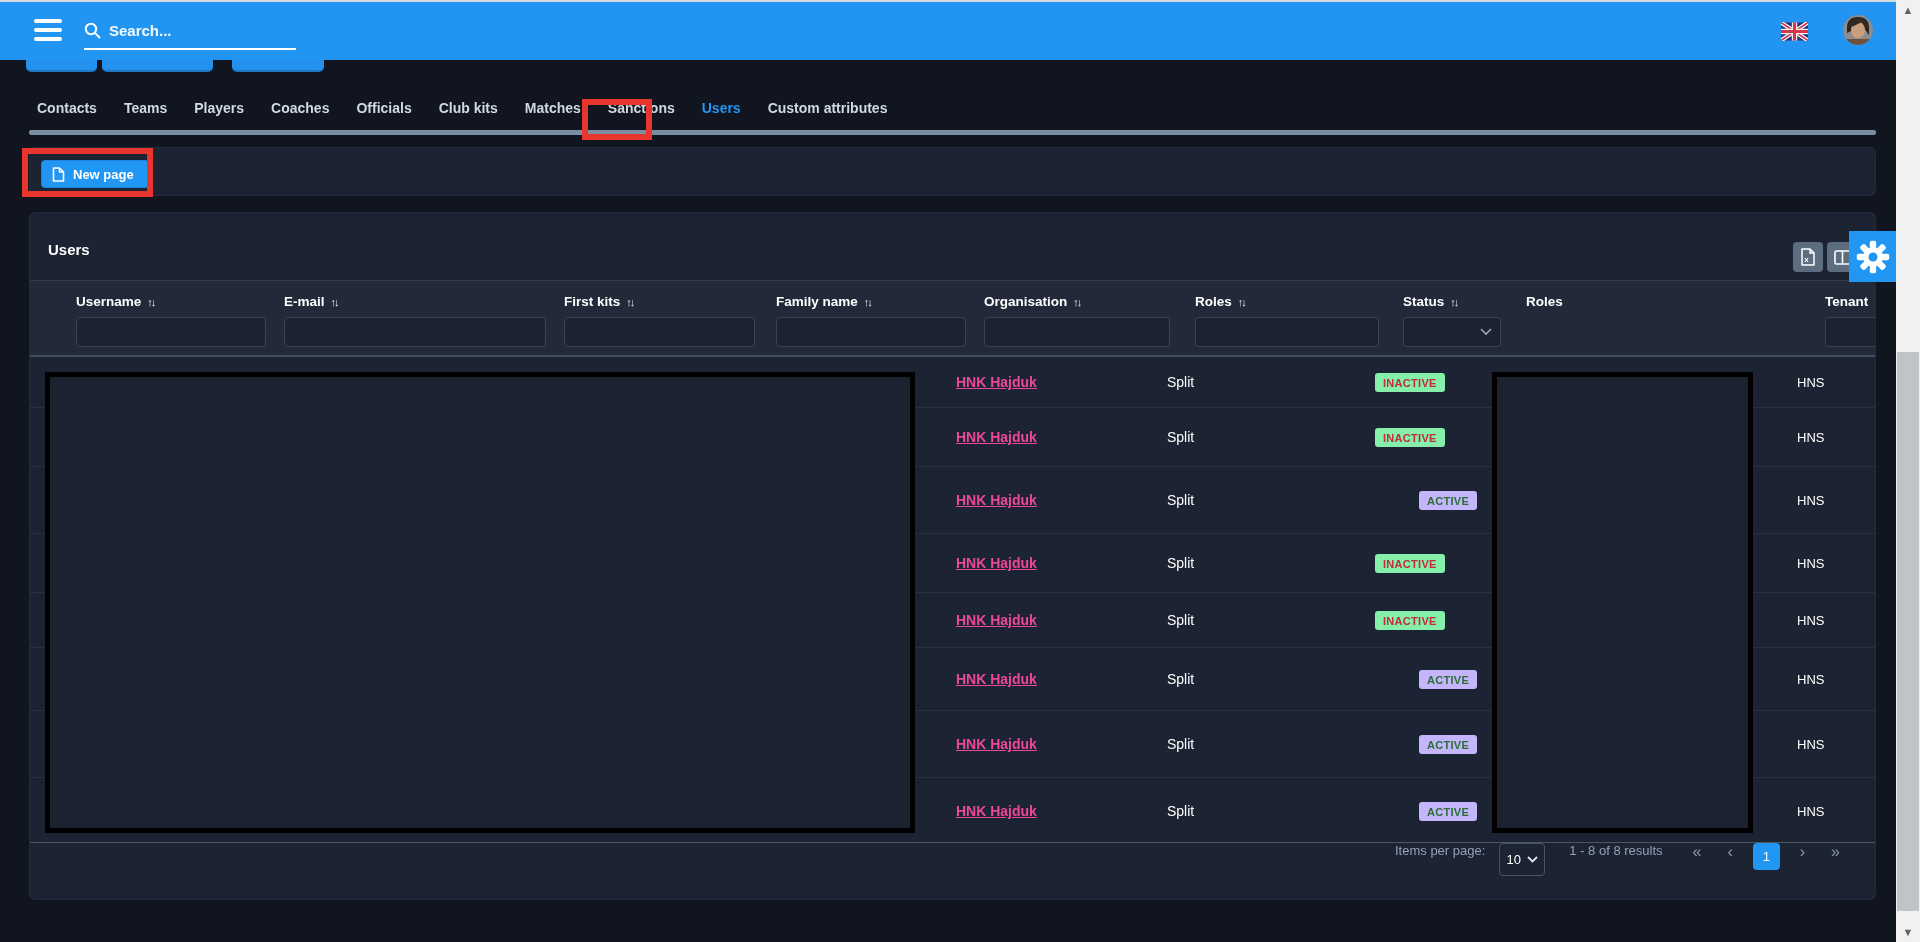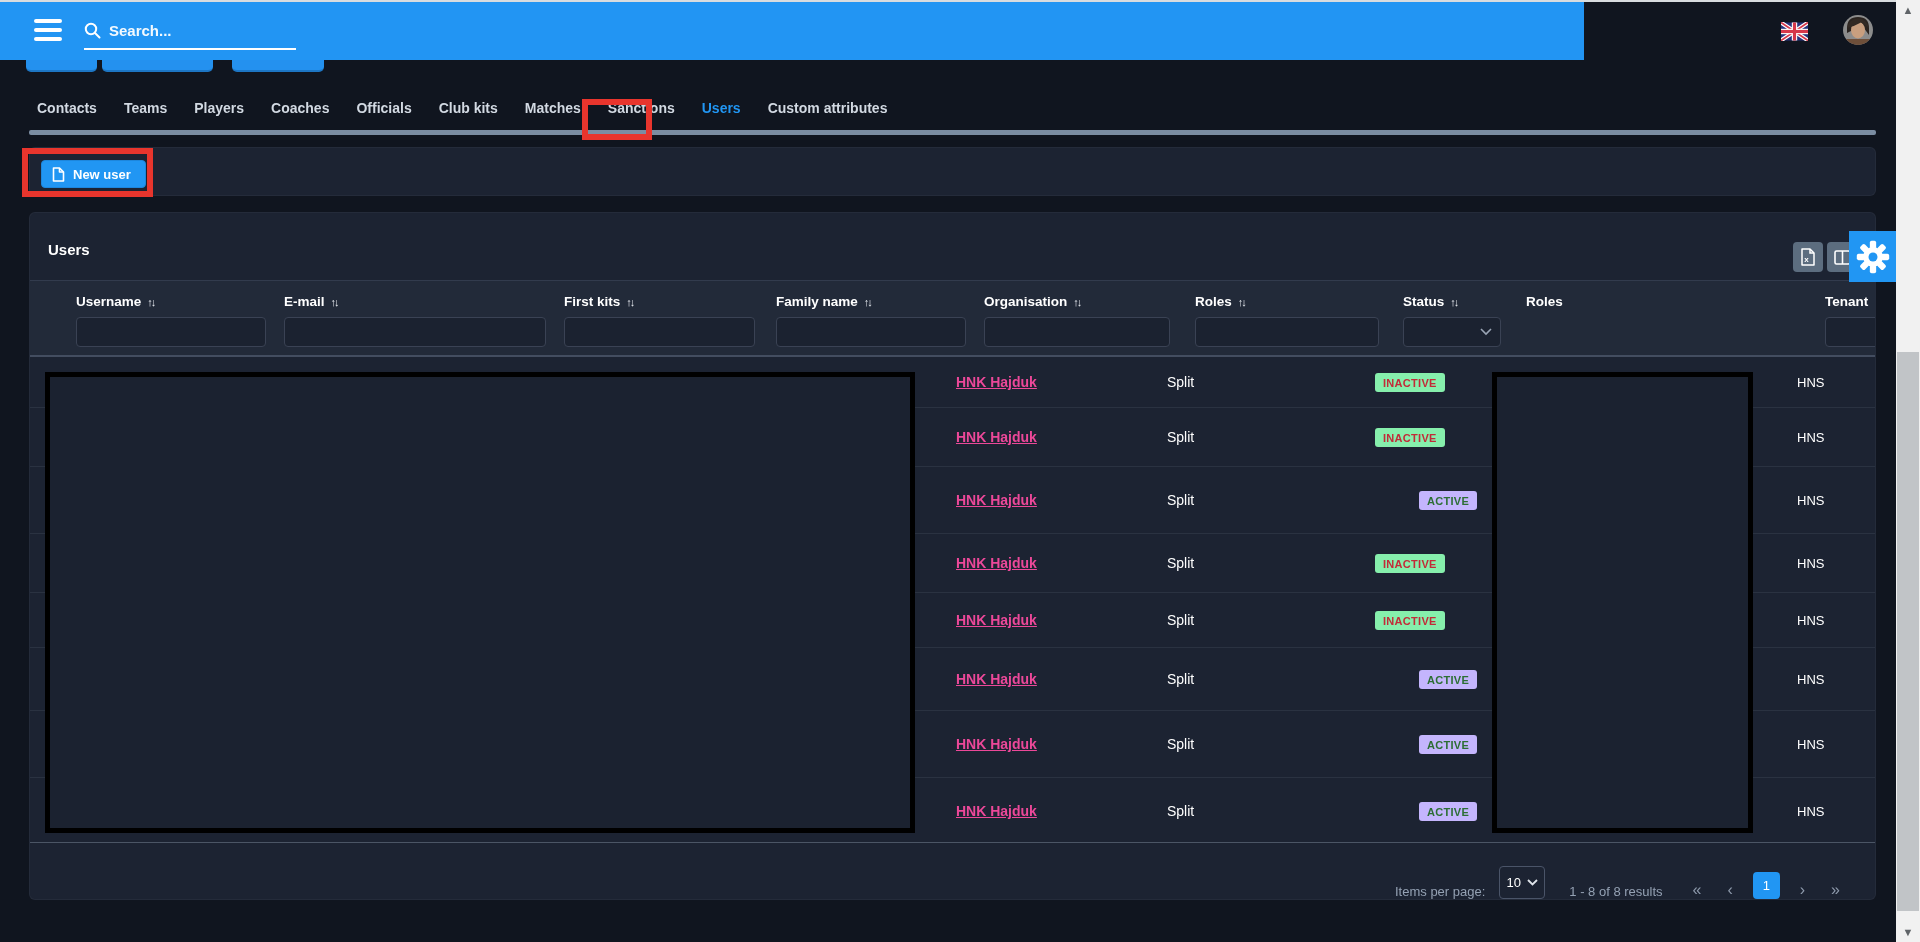--- a/index.html
+++ b/index.html
@@ -4,21 +4,21 @@
 <style>
   * { margin:0; padding:0; box-sizing:border-box; }
   html,body { width:1920px; height:942px; overflow:hidden; }
   body { font-family:"Liberation Sans","DejaVu Sans",sans-serif; background:#10151f; position:relative; }
   .abs { position:absolute; }
 
   
   #top-edge { left:0; top:0; width:1896px; height:2px; background:#d8dcdf; }
 
   
-  #appbar { left:0; top:2px; width:1584px; height:58px; background:#2295f3; z-index:5; }
+  #appbar { left:0; top:2px; width:1896px; height:58px; background:#2295f3; z-index:5; }
   #hamburger { left:34px; top:17px; width:28px; height:22px; display:flex; flex-direction:column; justify-content:space-between; cursor:pointer; }
   #hamburger span { display:block; height:4px; border-radius:2px; background:#fff; }
   #search-wrap { left:84px; top:10px; width:212px; height:38px; border-bottom:2px solid #fff; display:flex; align-items:center; gap:8px; }
   #search-input { background:transparent; border:none; outline:none; color:#fff; font-size:15px; font-weight:bold; width:160px; }
   #search-input::placeholder { color:#fff; opacity:.95; }
   #flag { left:1781px; top:20px; width:27px; height:19px; }
   #avatar { left:1843px; top:13px; width:30px; height:30px; border-radius:50%; overflow:hidden; }
 
   
   .cutbtn { top:58px; height:14px; background:#2491ef; border-radius:0 0 5px 5px; border-bottom:2px solid rgba(0,0,0,.18); z-index:1; }
@@ -51,21 +51,21 @@
   #rows-wrap { position:absolute; left:0; top:144px; width:1847px; }
   .trow { align-items:center; }
   .trow + .trow { border-top:1px solid #2a3241; }
   .cell { font-size:14px; color:#fff; }
   .org-link { font-weight:bold; text-decoration:underline; cursor:pointer; color:#ec4899;text-align:right; }
   .badge { display:inline-block; font-size:11px; font-weight:bold; padding:4px 8px 3px; border-radius:3px; letter-spacing:.3px; }
   .badge.inactive { background:#86efac; color:#c22b38; }
   .badge.active   { background:#c4b5fd; color:#2c6e34;margin-left:44px; }
 
   
-  #pagination { position:absolute; left:0; bottom:0; width:1847px; height:57px; border-top:1px solid #4b5565; display:flex; align-items:flex-end; justify-content:flex-end; gap:14px; padding-right:31px; color:#94a1b3; font-size:13px; }
+  #pagination { position:absolute; left:0; bottom:0; width:1847px; height:57px; border-top:1px solid #4b5565; display:flex; align-items:flex-start; justify-content:flex-end; gap:14px; padding-right:31px; color:#94a1b3; font-size:13px; }
   #page-size { width:46px; height:33px; border:1px solid #4a5468; border-radius:4px; display:flex; align-items:center; justify-content:center; gap:6px; color:#fff; font-size:13px; cursor:pointer; }
   .pager-nav { font-size:16px; color:#8d99ab; cursor:pointer; padding:0 6px; }
   #current-page { width:27px; height:27px; background:#2196f3; border-radius:4px; color:#fff; font-size:13px; display:flex; align-items:center; justify-content:center; cursor:pointer; }
   #results-info { margin:0 10px; }
 
   
   .redact { border:5px solid #000; background:#1b2230; z-index:6; }
   #redact-left  { left:45px;  top:372px; width:870px; height:461px; }
   #redact-roles { left:1492px; top:372px; width:261px; height:461px; }
 
@@ -138,21 +138,21 @@
     <span class="tab">Custom attributes</span>
   </div>
 <div id="tab-underline" class="abs"></div>
 
 <div id="toolbar-panel" class="abs panel">
   <button id="new-user-btn">
     <svg width="13" height="15" viewBox="0 0 13 15">
       <path d="M1.5,1 h6 l4,4 v9 h-10 z" fill="none" stroke="#fff" stroke-width="1.6" stroke-linejoin="round"></path>
       <path d="M7.5,1 v4 h4" fill="none" stroke="#fff" stroke-width="1.6" stroke-linejoin="round"></path>
     </svg>
-    <span>New user</span>
+    <span>New page</span>
   </button>
 </div>
 
 <div id="users-panel" class="abs panel">
   <div id="panel-title">Users</div>
 
   <div class="tool-btn" style="left:1763px">
     <svg width="16" height="18" viewBox="0 0 16 18">
       <path d="M2,1 h8 l4,4 v12 h-12 z" fill="none" stroke="#fff" stroke-width="1.5" stroke-linejoin="round"></path>
       <path d="M10,1 v4 h4" fill="none" stroke="#fff" stroke-width="1.5"></path>

